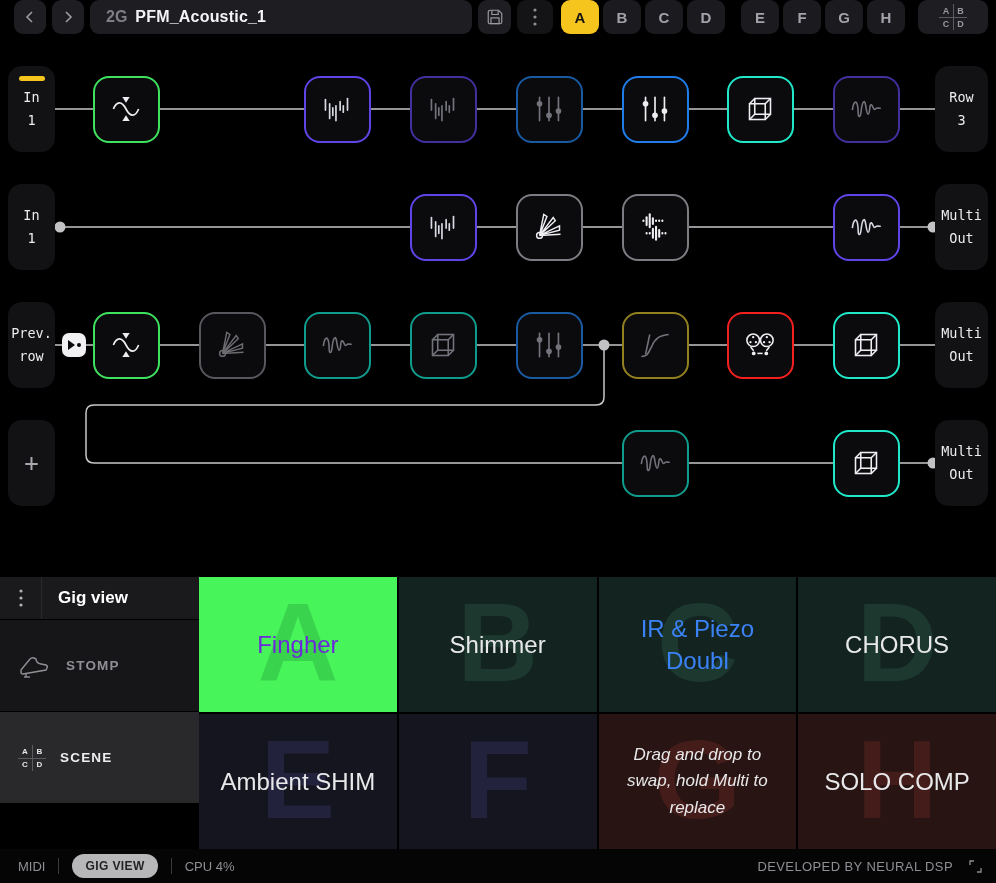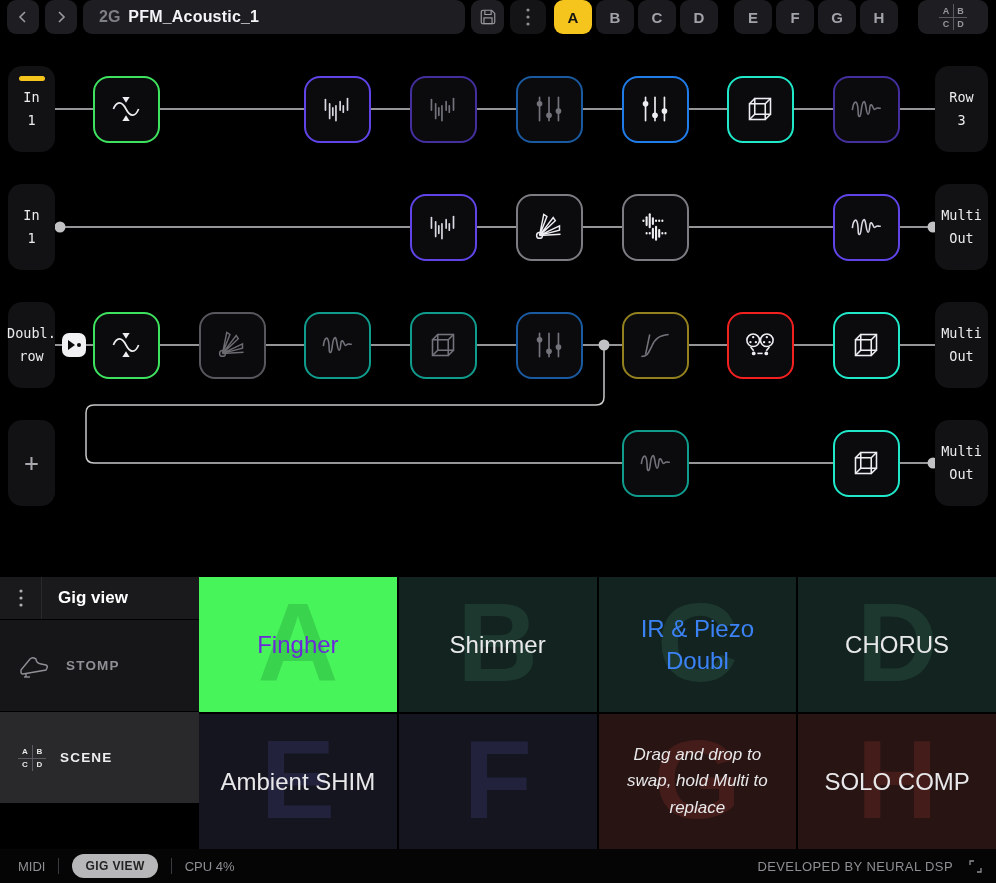--- a/index.html
+++ b/index.html
@@ -1,21 +1,21 @@
 <!DOCTYPE html>
 <html><head>
 <meta charset="utf-8">
 <style>
   html,body{margin:0;padding:0;background:#000;}
   *{box-sizing:border-box;}
   .app{position:relative;width:996px;height:883px;background:#000;overflow:hidden;
        font-family:"Liberation Sans","DejaVu Sans",sans-serif;color:#ececee;}
 
   
-  .topbar{position:absolute;left:0;top:0;width:996px;height:35px;display:flex;align-items:flex-start;padding-left:7px;}
+  .topbar{position:absolute;left:0;top:0;width:996px;height:35px;display:flex;align-items:flex-start;padding-left:14px;}
   .tb-seg{height:34px;background:#1e1e22;border-radius:9px;display:flex;align-items:center;justify-content:center;}
   .tb-btn{width:32px;margin-right:6px;cursor:pointer;}
   .tb-title{width:382px;justify-content:flex-start;padding:0 16px;margin-right:6px;}
   .tb-prefix{color:#7e7e86;font-size:16px;font-weight:600;margin-right:8px;}
   .tb-name{color:#f4f4f6;font-size:16px;font-weight:700;letter-spacing:.2px;}
   .tb-save{width:33px;margin-right:6px;cursor:pointer;}
   .tb-kebab{width:36px;background:#141417;margin-right:8px;}
   .slots{display:flex;gap:4px;align-items:flex-start;}
   .slot{width:38px;height:34px;border-radius:9px;background:#1b1b1f;color:#a2a2aa;
         display:flex;align-items:center;justify-content:center;font-size:15px;font-weight:600;cursor:pointer;}
@@ -154,21 +154,21 @@
       </div>
       <div class="iolabel" style="top: 149px; left: 8px;">
         <span>In</span>
         <span>1</span>
       </div>
       <div class="iolabel right" style="top: 149px; left: 935px;">
         <span>Multi</span>
         <span>Out</span>
       </div>
       <div class="iolabel" style="top: 267px; left: 8px;">
-        <span>Doubl.</span>
+        <span>Prev.</span>
         <span>row</span>
       </div>
       <div class="iolabel right" style="top: 267px; left: 935px;">
         <span>Multi</span>
         <span>Out</span>
       </div>
       <div class="iolabel plus" style="top: 385px; left: 8px;">
         <span>+</span>
       </div>
       <div class="iolabel right" style="top: 385px; left: 935px;">

